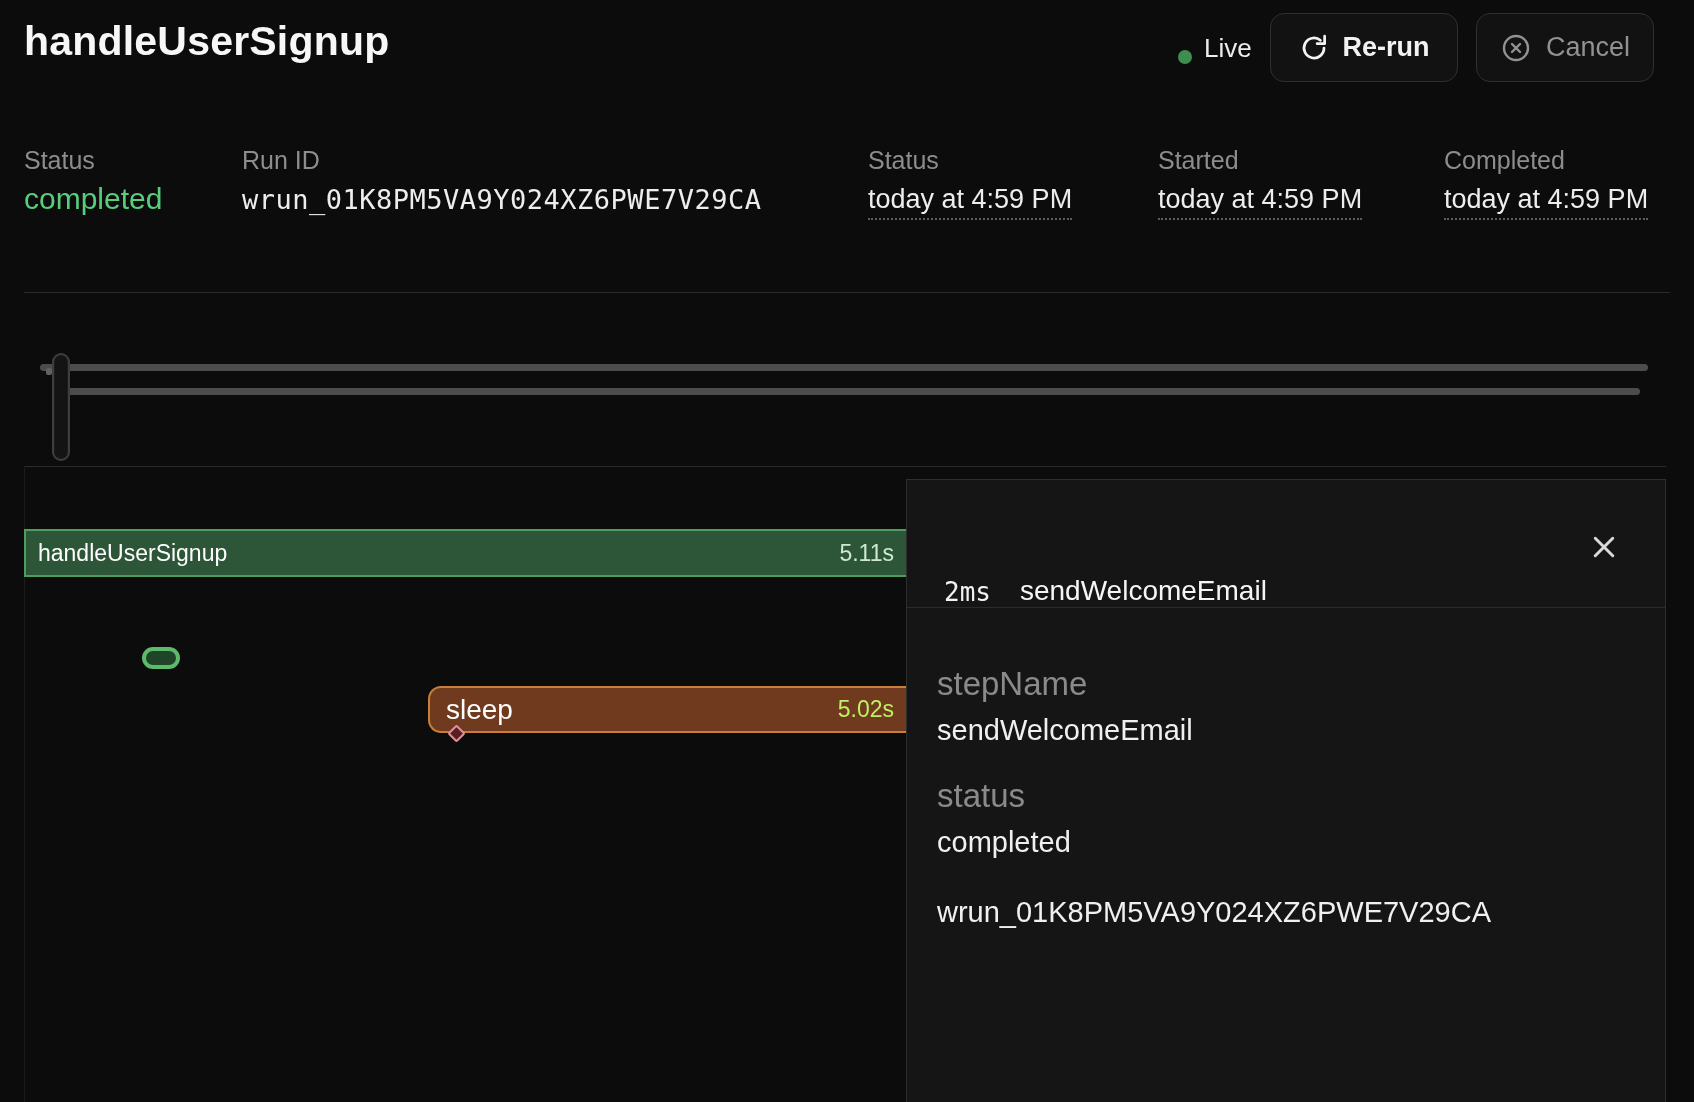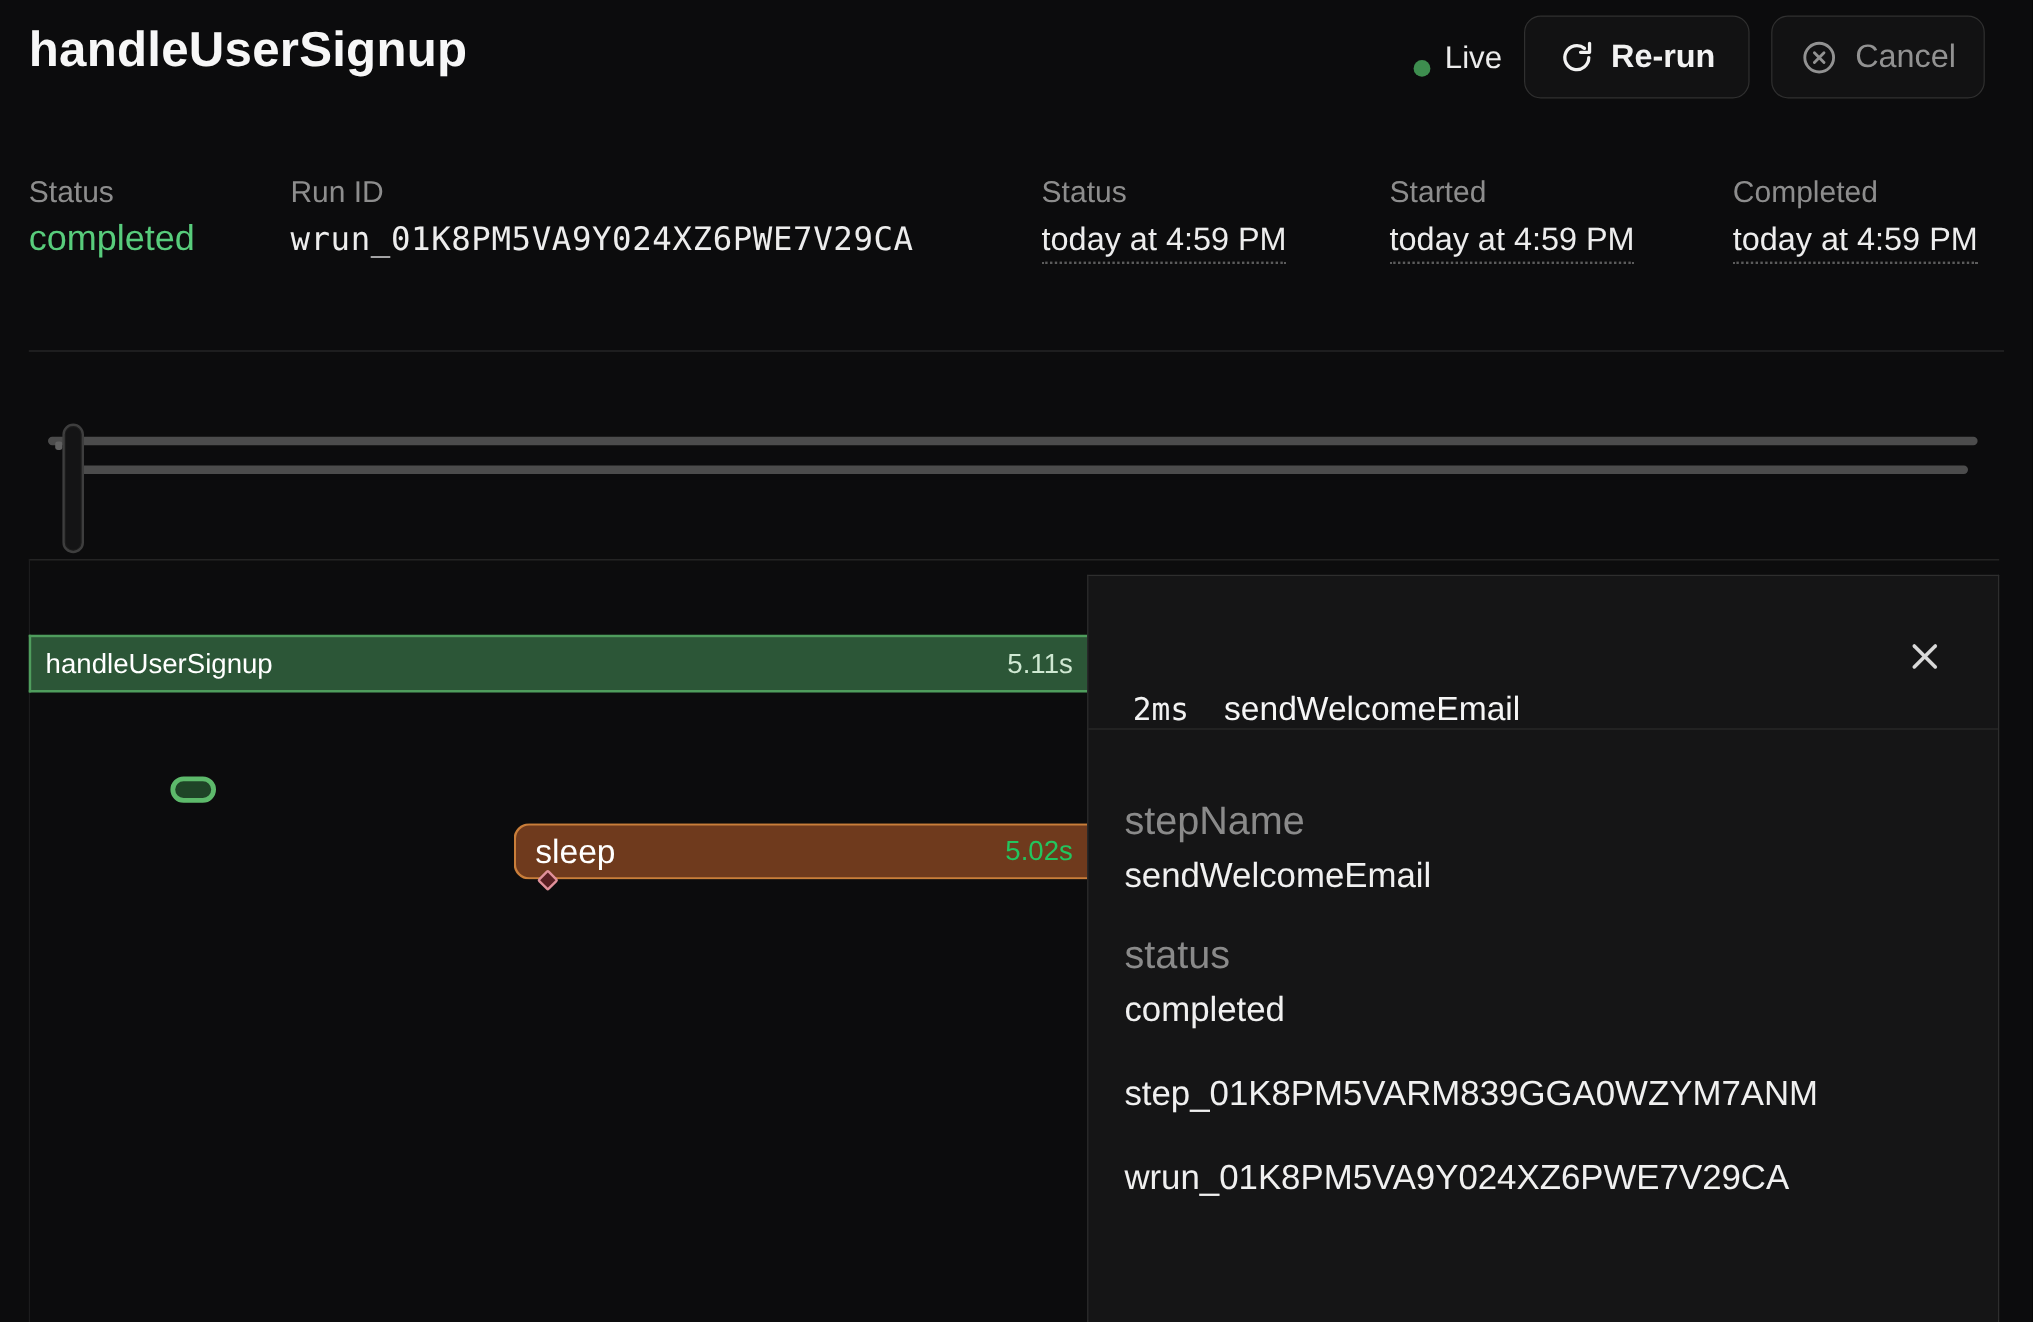--- a/index.html
+++ b/index.html
@@ -66,21 +66,21 @@
   .step-pill {
     position:absolute; left:142px; top:647px; width:38px; height:22px;
     border:4px solid #5dba6b; border-radius:11px; background:#1f4427; cursor:pointer;
   }
   .bar-sleep {
     left:428px; top:686px; width:478px; height:47px;
     background:#6f3a1d; border:2px solid #c97e3a; border-right:none;
     border-radius:13px 0 0 13px; padding:0 12px 0 16px;
   }
   .bar-sleep .bar-name { font-size:28px; color:#ffffff; }
-  .bar-sleep .bar-dur { font-size:23px; color:#22c55e; }
+  .bar-sleep .bar-dur { font-size:23px; color:#bef264; }
   .diamond {
     position:absolute; left:450px; top:727px; width:13px; height:13px;
     background:#591f22; border:2px solid #e0909a; transform:rotate(45deg); border-radius:2px;
   }
   
   .panel {
     position:absolute; left:906px; top:479px; width:760px; height:623px;
     background:#151516; border:1px solid #2e2e2e; border-bottom:none;
   }
   .panel-header {
@@ -188,21 +188,20 @@
     <div class="panel-body">
       <div class="field">
         <div class="field-key">stepName</div>
         <div class="field-val">sendWelcomeEmail</div>
       </div>
       <div class="field">
         <div class="field-key">status</div>
         <div class="field-val">completed</div>
       </div>
       <div class="field">
-        <div class="field-val">step_01K8PM5VARM839GGA0WZYM7ANM</div>
       </div>
       <div class="field">
         <div class="field-val">wrun_01K8PM5VA9Y024XZ6PWE7V29CA</div>
       </div>
     </div>
   </div>
 
 </div>
 
 </body></html>

